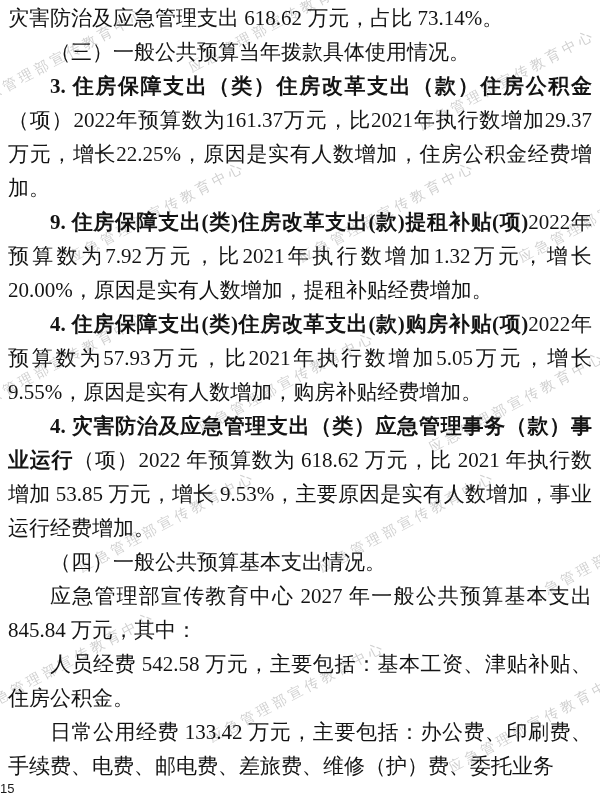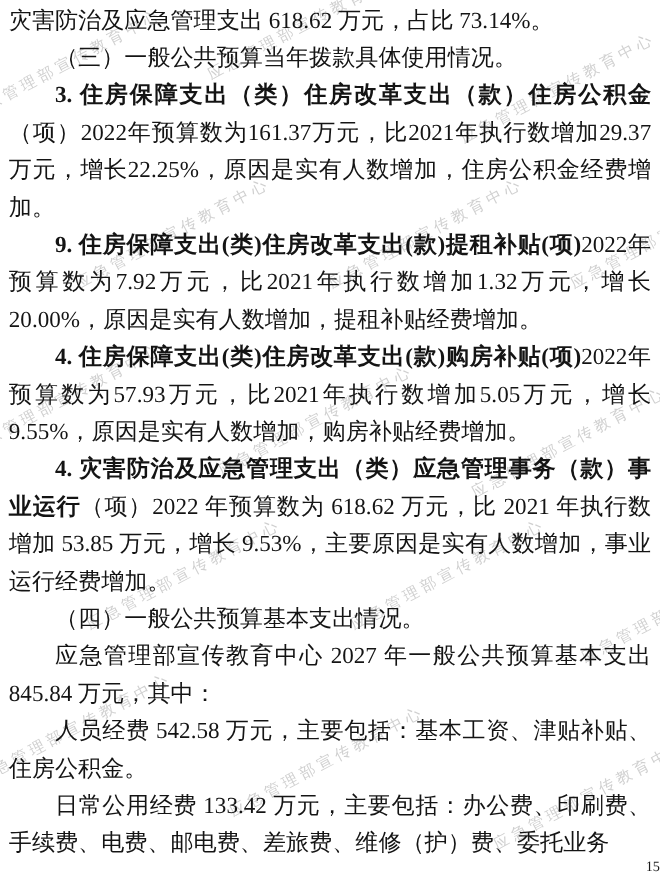--- a/index.html
+++ b/index.html
@@ -69,24 +69,24 @@
   }
   .item-heading {
     font-weight: bold;
   }
   .page-number {
     position: absolute;
     left: 0;
     right: 0;
     bottom: 12px;
     z-index: 1;
-    text-align: right;
+    text-align: left;
     font-size: 13px;
     color: #1a1a1a;
-    font-family: Liberation Serif, serif;
+    font-family: Liberation Sans, sans-serif;
   }
 </style>
 </head>
 <body>
 
 <div class="page">
 
   <div class="watermark-layer">
     <div class="wm wm1">应急管理部宣传教育中心</div>
     <div class="wm wm2">应急管理部宣传教育中心</div>

